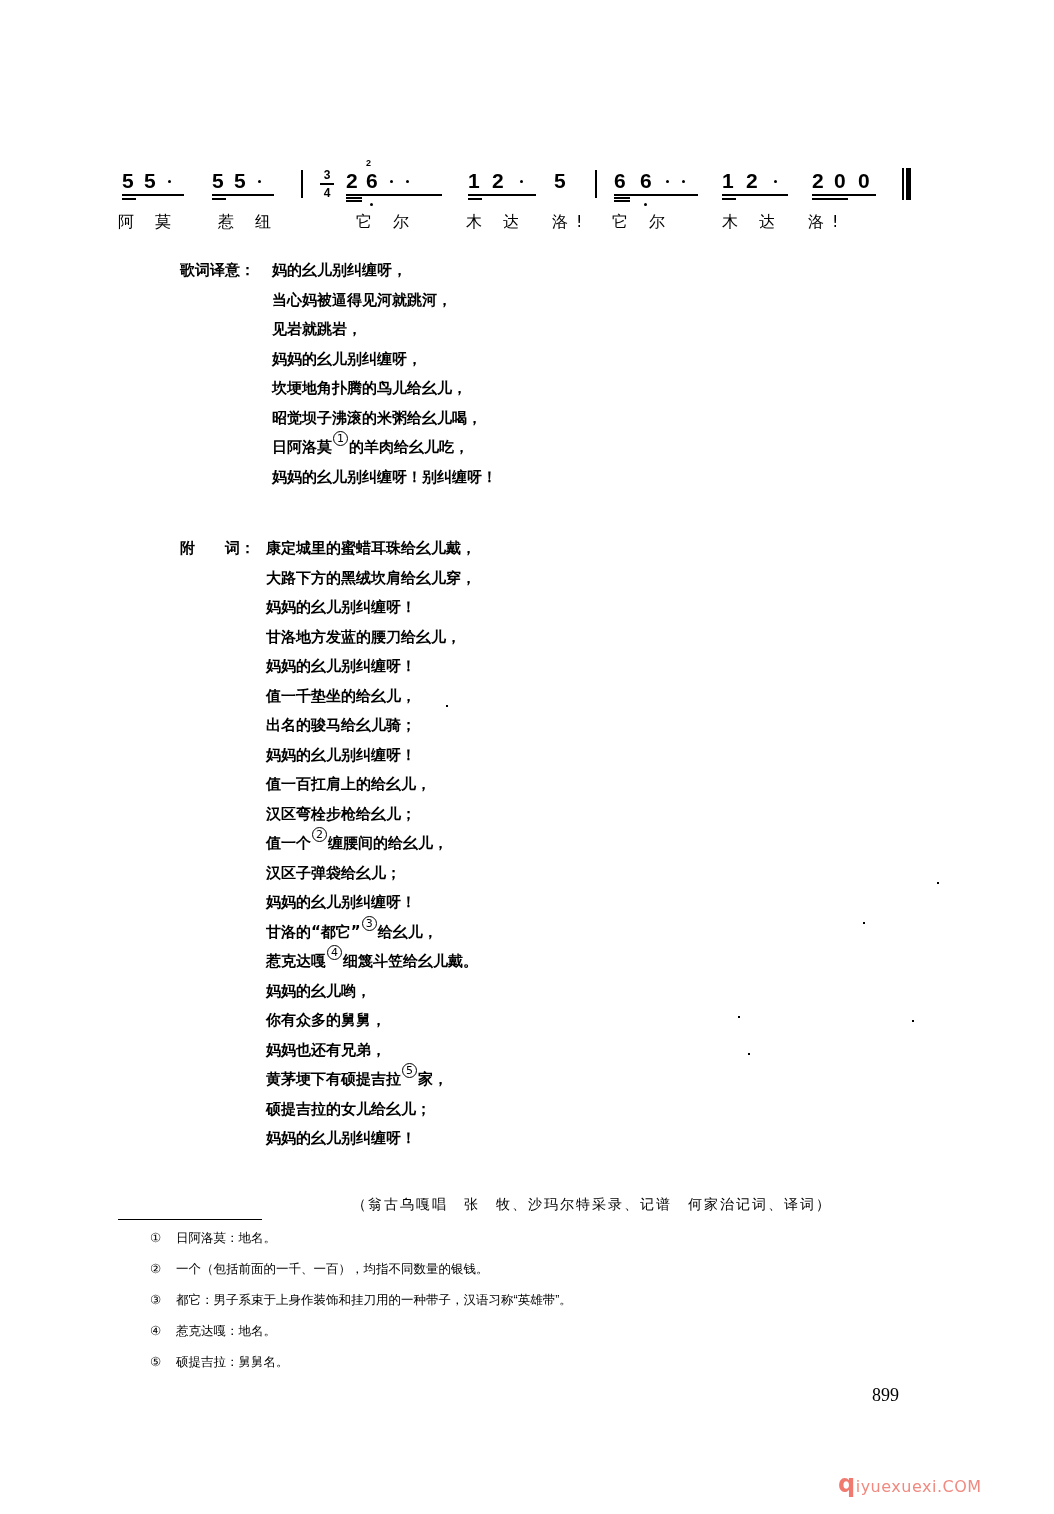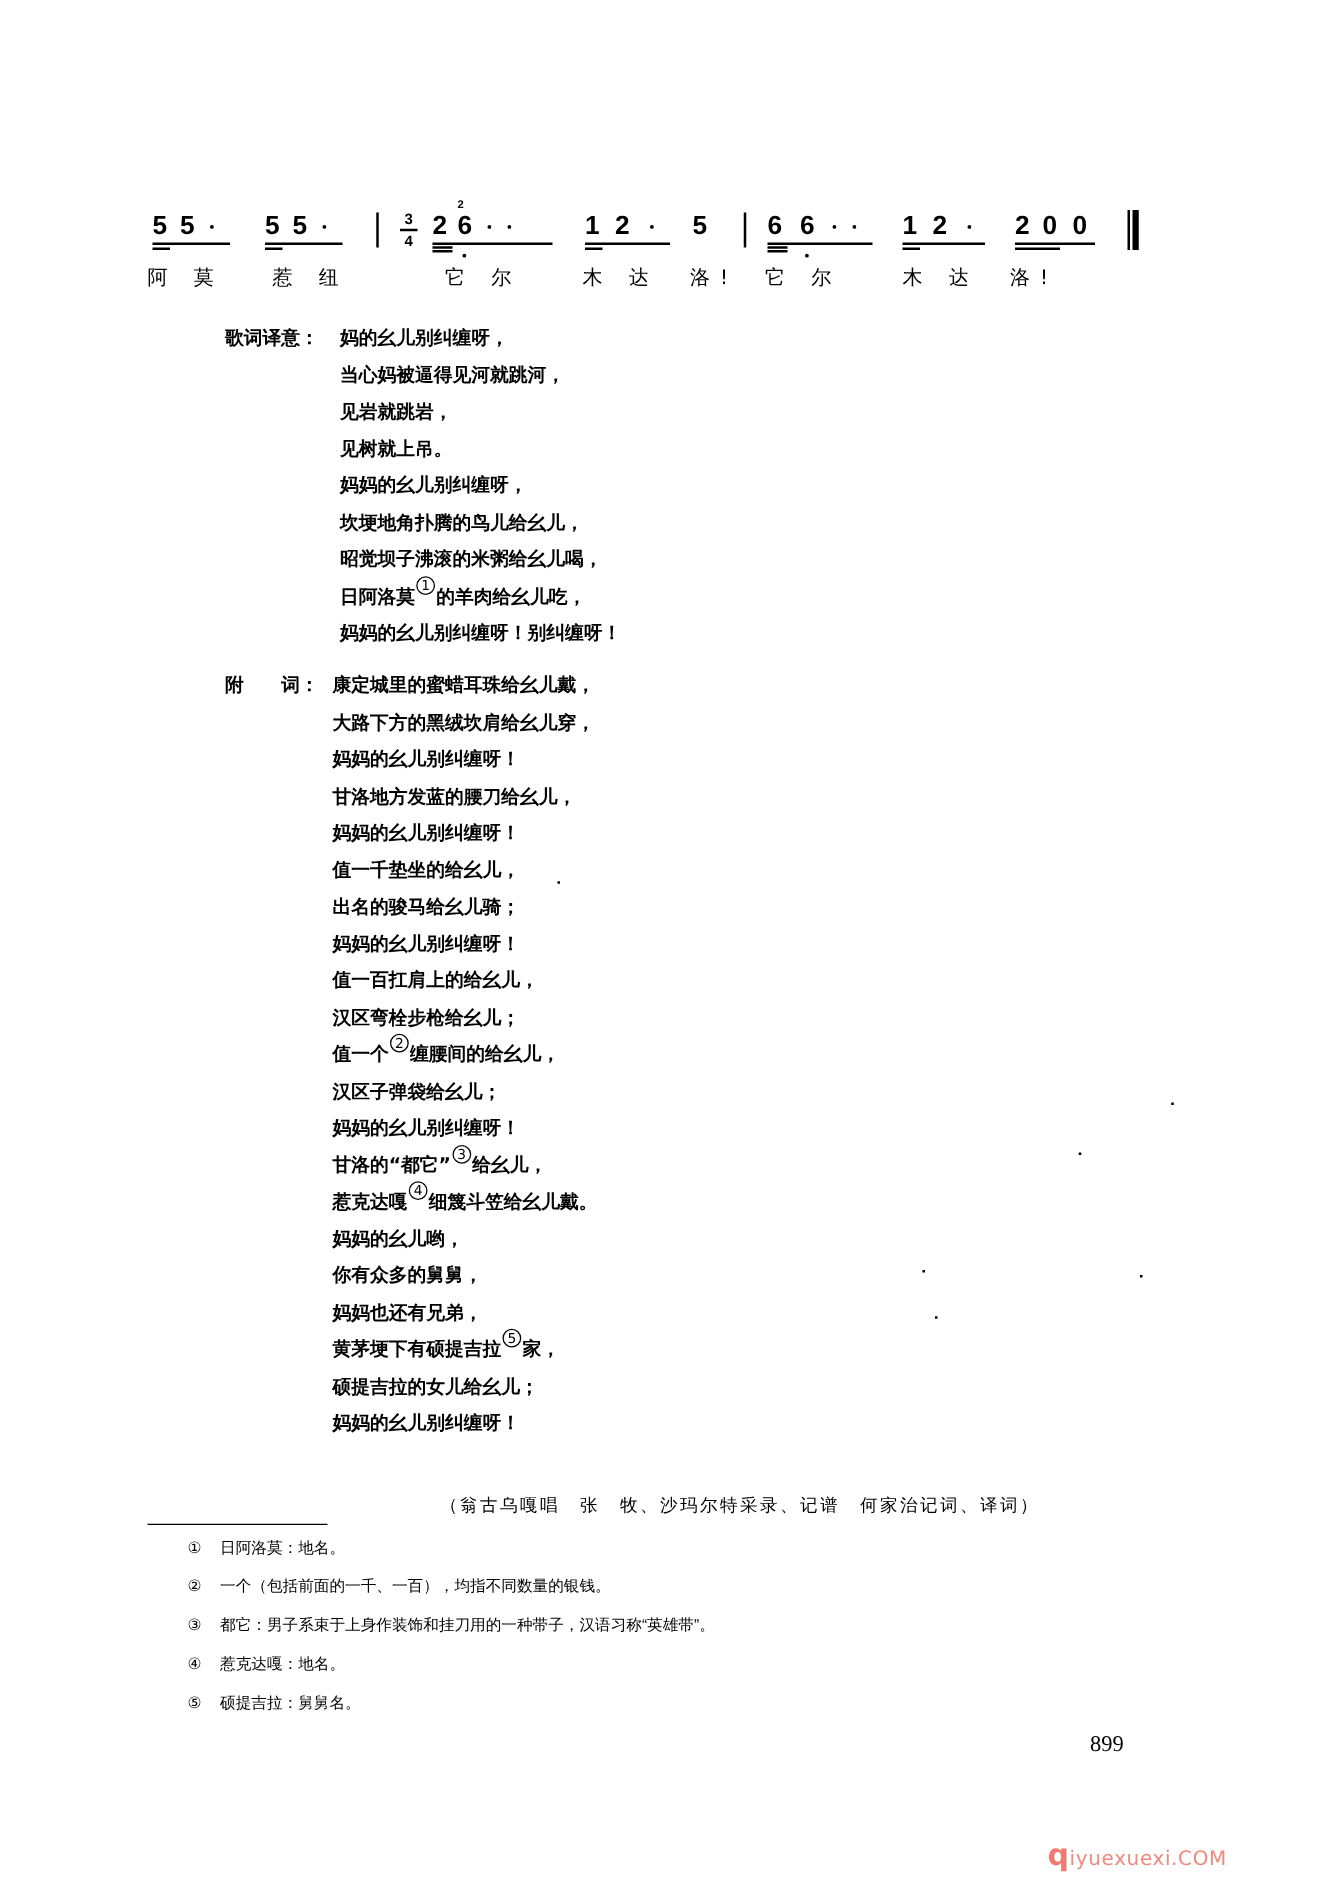--- a/index.html
+++ b/index.html
@@ -131,21 +131,20 @@
   <span class="bar-end-thin" style="left:784px;"></span>
   <span class="bar-end-thick" style="left:788px;"></span>
 </div>
 
 <div class="section" style="top:256px;">
   <span class="label" style="top:0; line-height:29.5px;text-align:center;">歌词译意：</span>
   <div class="lines" style="left:92px; top:0;" id="translation-lines">
       <div class="line-row">妈的幺儿别纠缠呀，</div>
       <div class="line-row">当心妈被逼得见河就跳河，</div>
       <div class="line-row">见岩就跳岩，</div>
-      <div class="line-row">见树就上吊。</div>
       <div class="line-row">妈妈的幺儿别纠缠呀，</div>
       <div class="line-row">坎埂地角扑腾的鸟儿给幺儿，</div>
       <div class="line-row">昭觉坝子沸滚的米粥给幺儿喝，</div>
       <div class="line-row"><span>日阿洛莫</span><span class="sup">1</span><span>的羊肉给幺儿吃，</span></div>
       <div class="line-row">妈妈的幺儿别纠缠呀！别纠缠呀！</div>
     </div>
 </div>
 
 <div class="section" style="top:534px;">
   <span class="label" style="top:0; line-height:29.5px;">附　　词：</span>

